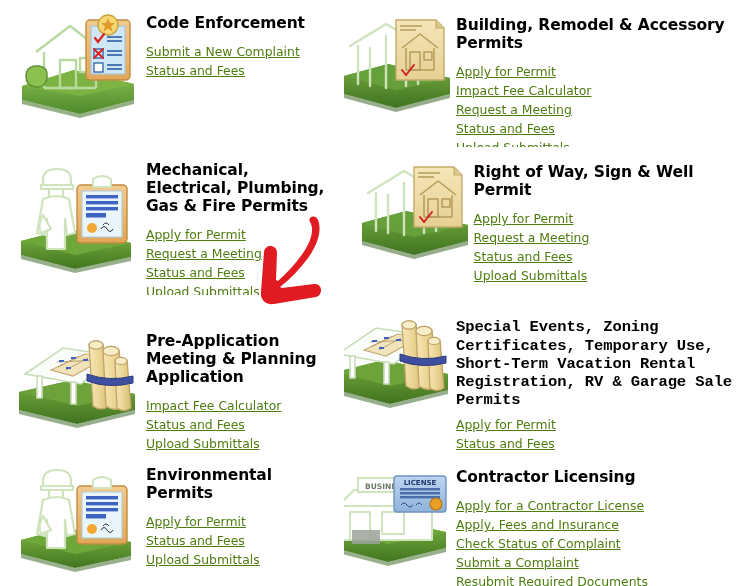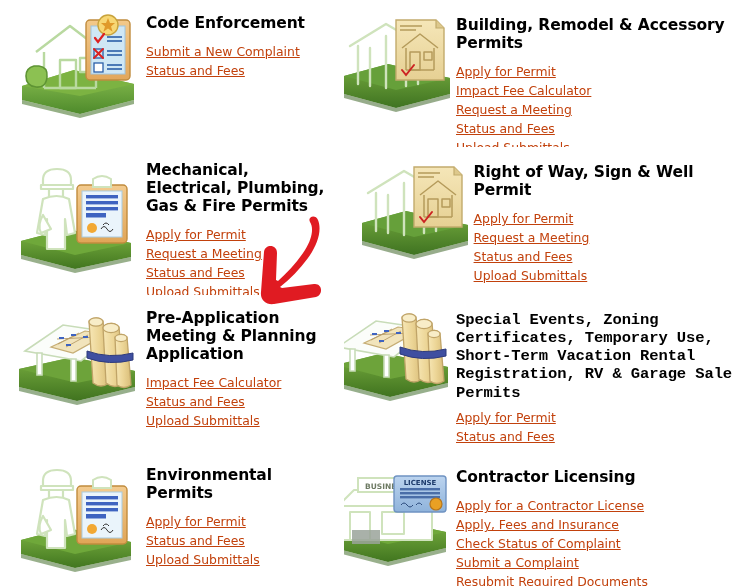--- a/index.html
+++ b/index.html
@@ -23,21 +23,21 @@
     height: 586px;
   }
 
   .row {
     display: flex;
     width: 748px;
     box-sizing: border-box;
   }
   .row-1 { height: 147px; }
   .row-2 { height: 148px; gap: 32px; }
-  .row-3 { height: 157px; }
+  .row-3 { height: 157px; align-items: flex-end; }
   .row-4 { height: 134px; }
 
   .cell {
     display: flex;
     box-sizing: border-box;
     overflow: hidden;
   }
   .cell-left  { width: 340px; padding-left: 6px; }
   .cell-right { width: 408px; padding-left: 2px; }
 
@@ -79,21 +79,21 @@
   .links {
     list-style: none;
     margin: 0;
     padding: 0;
   }
   .links li { margin: 0; padding: 0; }
   .links a {
     display: inline-block;
     font-size: 12.4px;
     line-height: 1.165;
-    color: #c2410c;
+    color: #4d7c0f;
     text-decoration: underline;
     cursor: pointer;
   }
 
   
   #annot-arrow {
     position: absolute;
     left: 252px;
     top: 214px;
     width: 84px;

